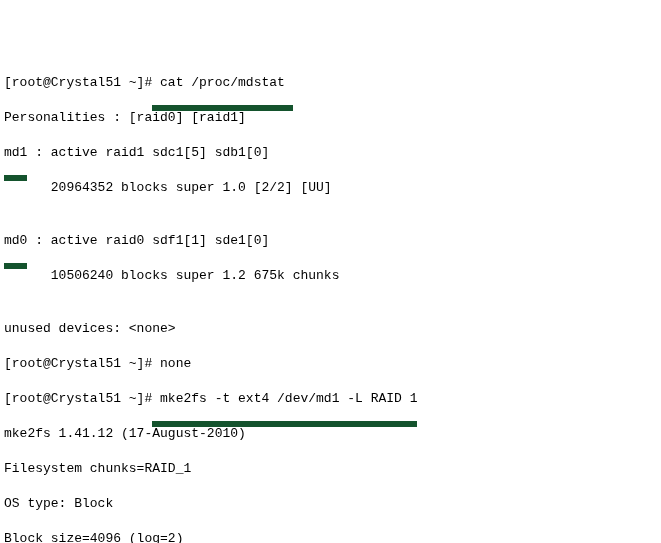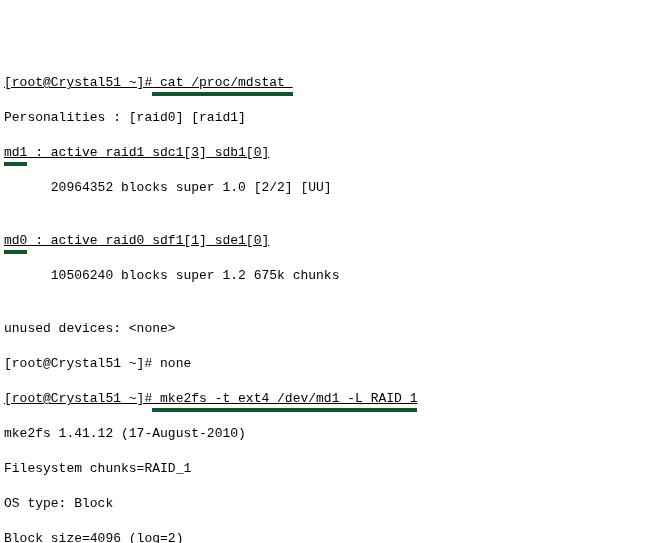--- a/index.html
+++ b/index.html
@@ -11,36 +11,35 @@
       color: #000;
       background: #fff;
       white-space: pre;
       width: 661px;
       box-sizing: border-box;
     }
     .line {
       display: block;
     }
     .underline-red {
-      border-bottom: 4px solid #14532d;
-      padding-bottom: 2px;
+      border-bottom: 6px solid #14532d;
+      padding-bottom: 15px;
     }
     .inline {
       display: inline;
-      text-decoration: underline;
     }
   </style>
 </head>
 <body>
 
 
 
 <span class="line"><span class="inline">[root@Crystal51 ~]#</span><span class="inline underline-red"> cat /proc/mdstat </span></span>
 <span class="line">Personalities : [raid0] [raid1]</span>
-<span class="line"><span class="inline underline-red">md1</span><span class="inline"> : active raid1 sdc1[3] sdb1[0]</span></span>
+<span class="line"><span class="inline underline-red">md1</span><span class="inline"> : active raid1 sdc1[5] sdb1[0]</span></span>
 <span class="line">      20964352 blocks super 1.0 [2/2] [UU]</span>
 <span class="line"></span>
 <span class="line"><span class="inline underline-red">md0</span><span class="inline"> : active raid0 sdf1[1] sde1[0]</span></span>
 <span class="line">      10506240 blocks super 1.2 675k chunks</span>
 <span class="line"></span>
 <span class="line">unused devices: &lt;none&gt;</span>
 <span class="line">[root@Crystal51 ~]# none</span>
 <span class="line"><span class="inline">[root@Crystal51 ~]#</span><span class="inline underline-red"> mke2fs -t ext4 /dev/md1 -L RAID 1</span></span>
 <span class="line">mke2fs 1.41.12 (17-August-2010)</span>
 <span class="line">Filesystem chunks=RAID_1</span>

